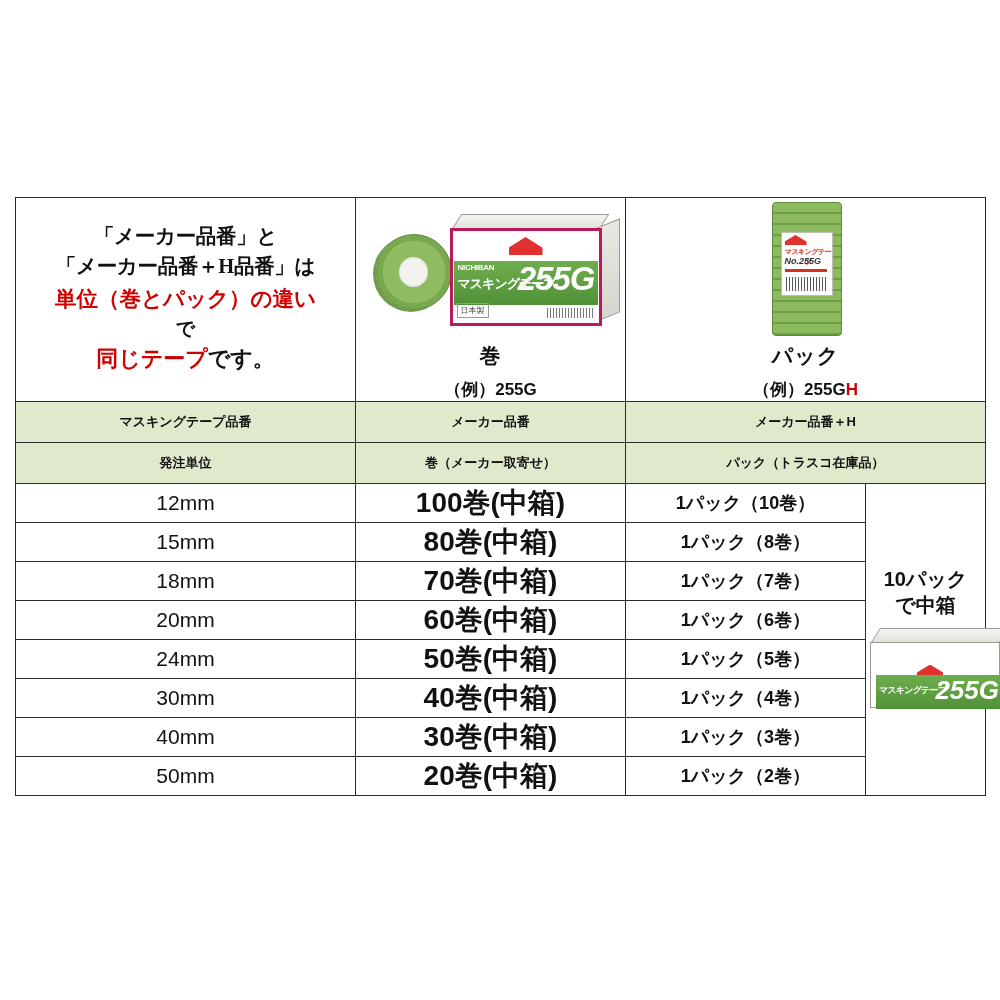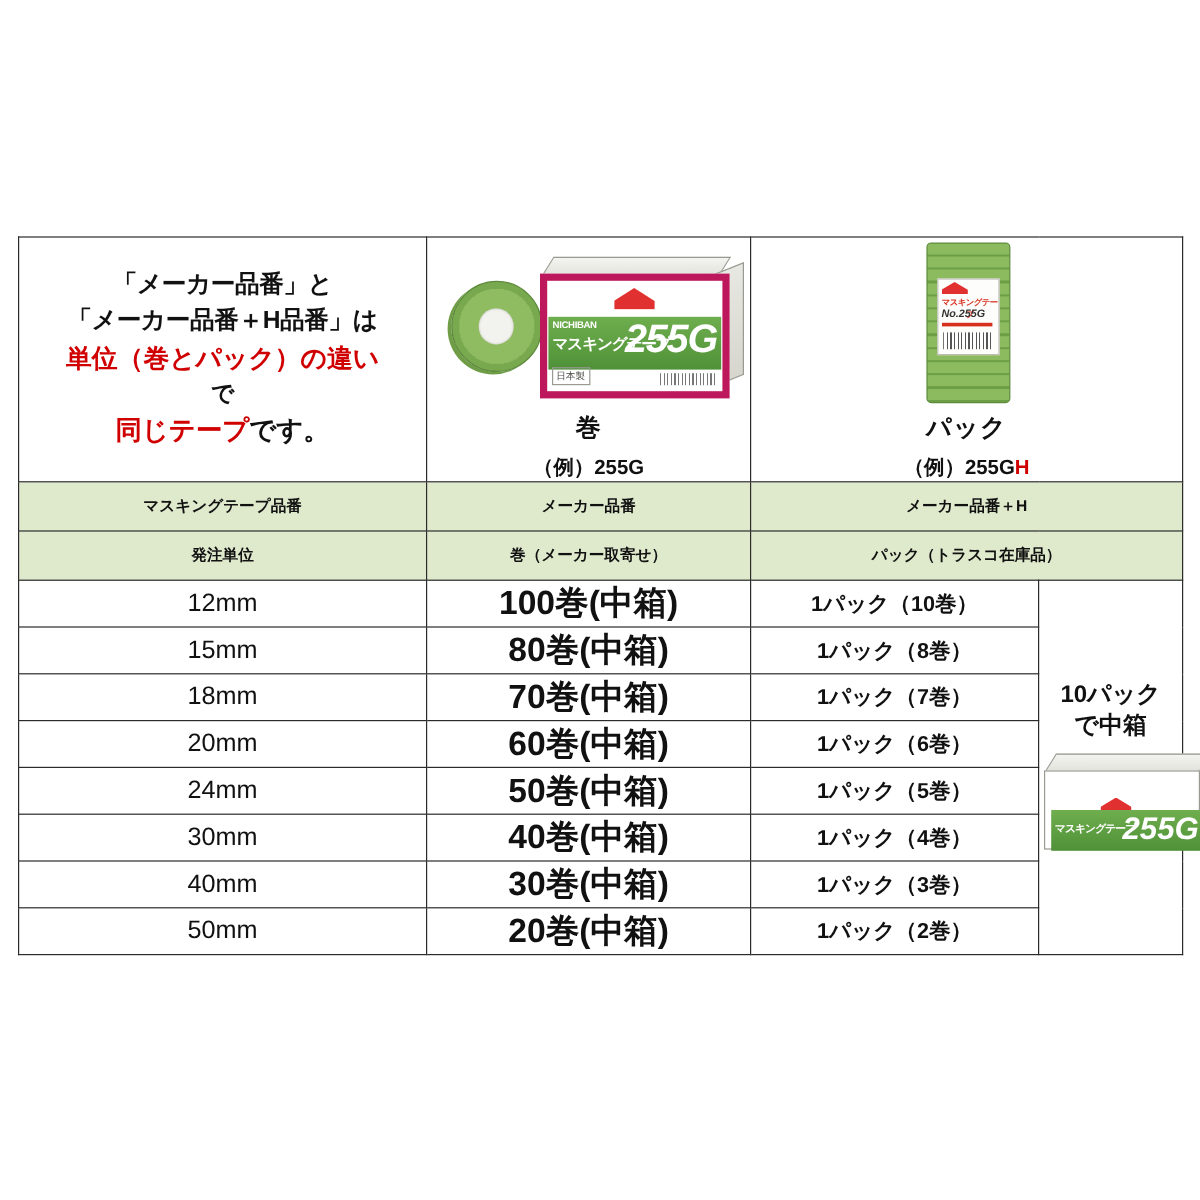--- a/index.html
+++ b/index.html
@@ -36,20 +36,21 @@
     color: #111111;
   }
 
   
   .intro {
     padding: 10px 6px 12px 6px;
     line-height: 1.45;
     font-size: 20px;
     font-weight: bold;
     color: #111;
+    font-family: Liberation Serif, serif;
   }
   .intro .l1, .intro .l2 { font-size: 20.5px; letter-spacing: -0.3px;}
   .intro .l3 { color: #d00000; font-size: 21.5px; margin-top: 2px;}
   .intro .l4 { font-size: 19px; }
   .intro .l5 { font-size: 22px; }
   .intro .l5 .red { color: #d00000; }
 
   
   .prod {
     padding: 8px 4px 6px 4px;
@@ -100,21 +101,21 @@
     left: 92px;
     top: 16px;
     width: 170px;
     height: 108px;
   }
   .box .face {
     position: absolute;
     left: 0; top: 14px;
     width: 146px; height: 92px;
     background: #ffffff;
-    border: 6px solid #be185d;
+    border: 3px solid #be185d;
   }
   .box .top {
     position: absolute;
     left: 0; top: 0;
     width: 146px; height: 16px;
     background: linear-gradient(#f3f3ef, #e2e2dc);
     border: 1px solid #9a9a92;
     transform: skewX(-32deg);
     transform-origin: bottom left;
   }

